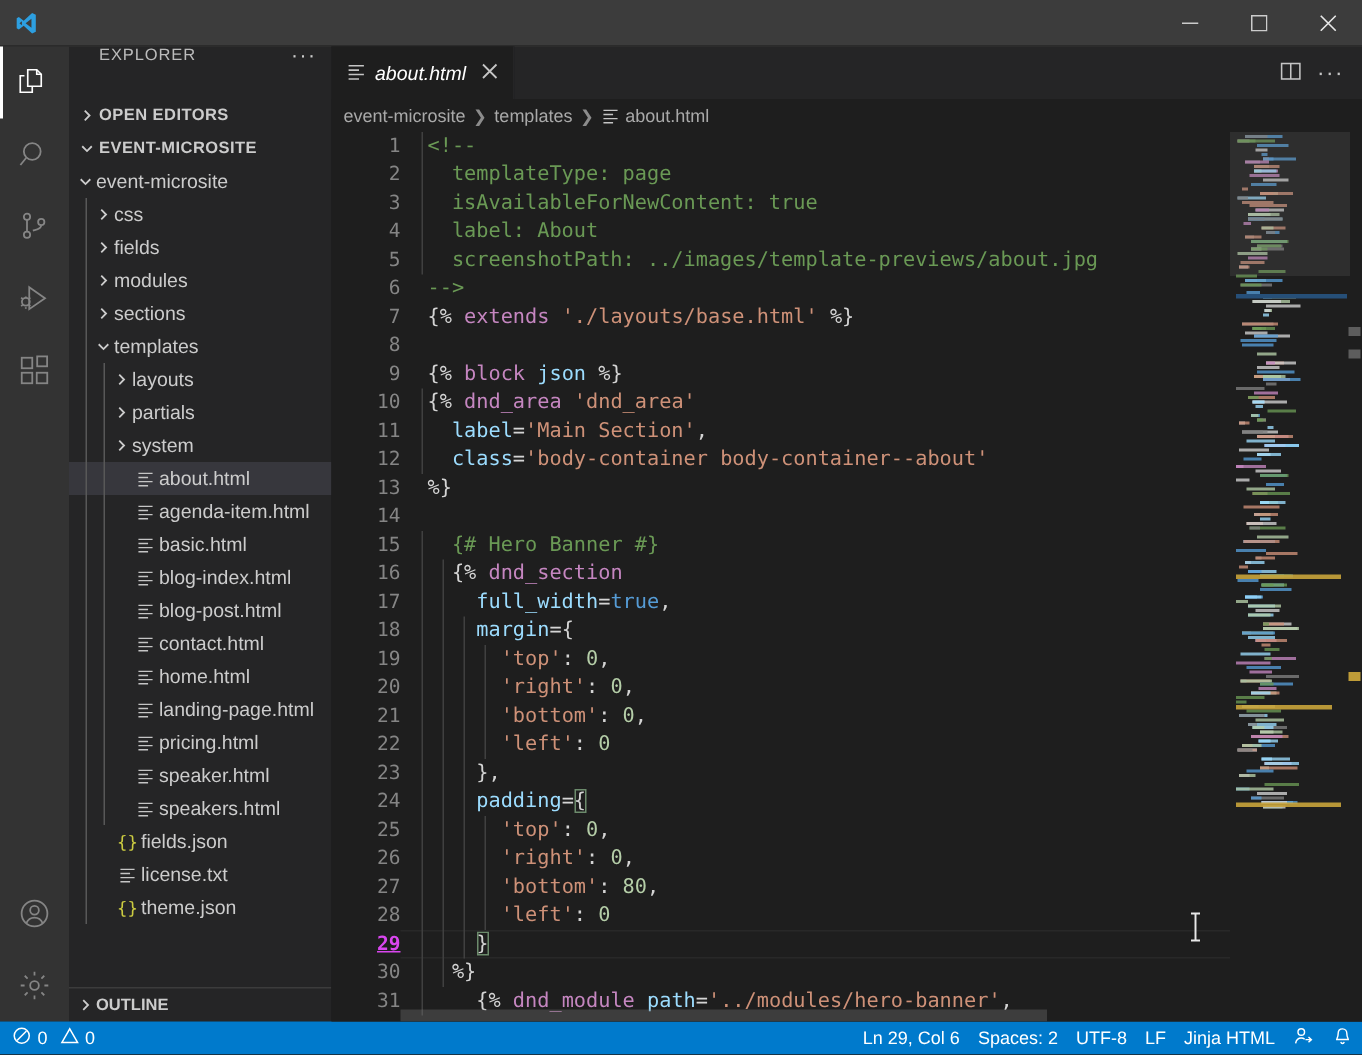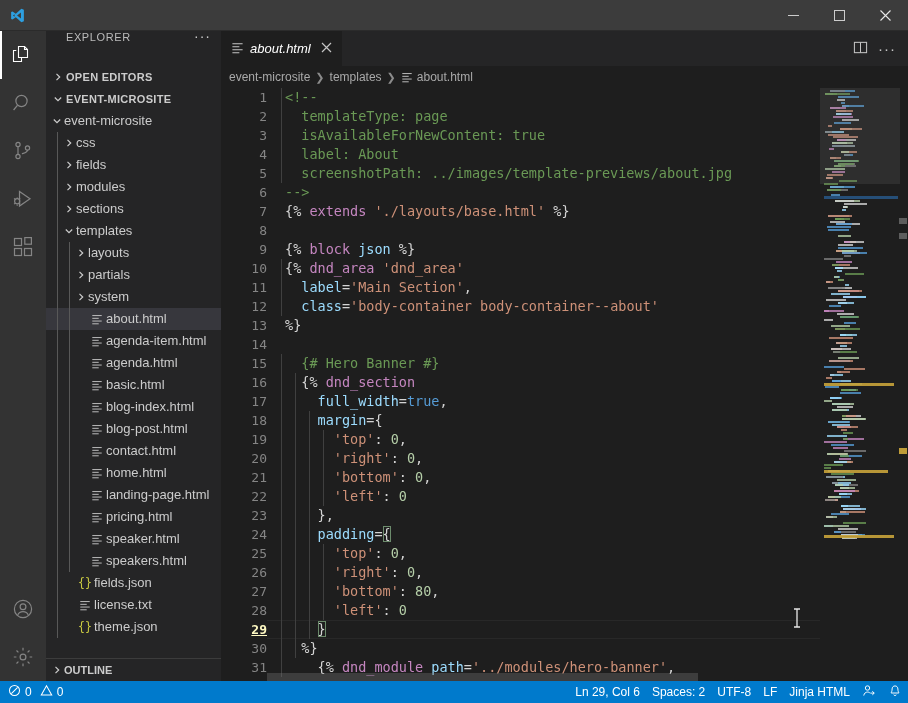--- a/index.html
+++ b/index.html
@@ -98,21 +98,21 @@
   .bc-item{display:flex;align-items:center;gap:4px;}
 
   .code-wrap{flex:1;display:flex;min-height:0;position:relative;overflow:hidden;background:#1e1e1e;}
   .code-scroll{flex:1;position:relative;overflow:hidden;}
   .code-inner{position:relative;}
   .cline{height:19px;line-height:19px;display:flex;white-space:pre;font-family:"DejaVu Sans Mono","Liberation Mono",monospace;font-size:13.5px;}
   .lnum{
     width:46px;min-width:46px;text-align:right;padding-right:12px;color:#858585;
     font-family:"DejaVu Sans Mono","Liberation Mono",monospace;font-size:13px;
   }
-  .cline.active .lnum{color:#fef9c3;font-weight:bold;text-decoration:underline;}
+  .cline.active .lnum{color:#d946ef;font-weight:bold;text-decoration:underline;}
   .ctext{position:relative;padding-left:6px;}
   .active-line-bg{
     position:absolute;left:46px;right:0;height:19px;border-top:1px solid #282828;
     border-bottom:1px solid #282828;box-sizing:border-box;pointer-events:none;
   }
   .iguide{position:absolute;top:0;width:1px;background:#404040;}
 
   
   .c-comment{color:#6a9955;}
   .c-kw{color:#c586c0;}
@@ -363,32 +363,20 @@
             <div class="guide" style="left: 11px;"></div>
             <div class="guide" style="left: 23px;"></div>
             <div style="width: 28px; min-width: 28px;"></div>
             <span class="twisty"></span>
             <span class="ficon">
               <svg width="12" height="12" viewBox="0 0 14 14" fill="none" stroke="#c5c5c5" stroke-width="1.1">
                 <path d="M1.5 3h11M1.5 6.2h7.5M1.5 9.4h11M1.5 12.6h7.5"></path>
               </svg>
             </span>
             <span class="tlabel">agenda-item.html</span>
-          </div>
-          <div class="trow">
-            <div class="guide" style="left: 11px;"></div>
-            <div class="guide" style="left: 23px;"></div>
-            <div style="width: 28px; min-width: 28px;"></div>
-            <span class="twisty"></span>
-            <span class="ficon">
-              <svg width="12" height="12" viewBox="0 0 14 14" fill="none" stroke="#c5c5c5" stroke-width="1.1">
-                <path d="M1.5 3h11M1.5 6.2h7.5M1.5 9.4h11M1.5 12.6h7.5"></path>
-              </svg>
-            </span>
-            <span class="tlabel">agenda.html</span>
           </div>
           <div class="trow">
             <div class="guide" style="left: 11px;"></div>
             <div class="guide" style="left: 23px;"></div>
             <div style="width: 28px; min-width: 28px;"></div>
             <span class="twisty"></span>
             <span class="ficon">
               <svg width="12" height="12" viewBox="0 0 14 14" fill="none" stroke="#c5c5c5" stroke-width="1.1">
                 <path d="M1.5 3h11M1.5 6.2h7.5M1.5 9.4h11M1.5 12.6h7.5"></path>
               </svg>

